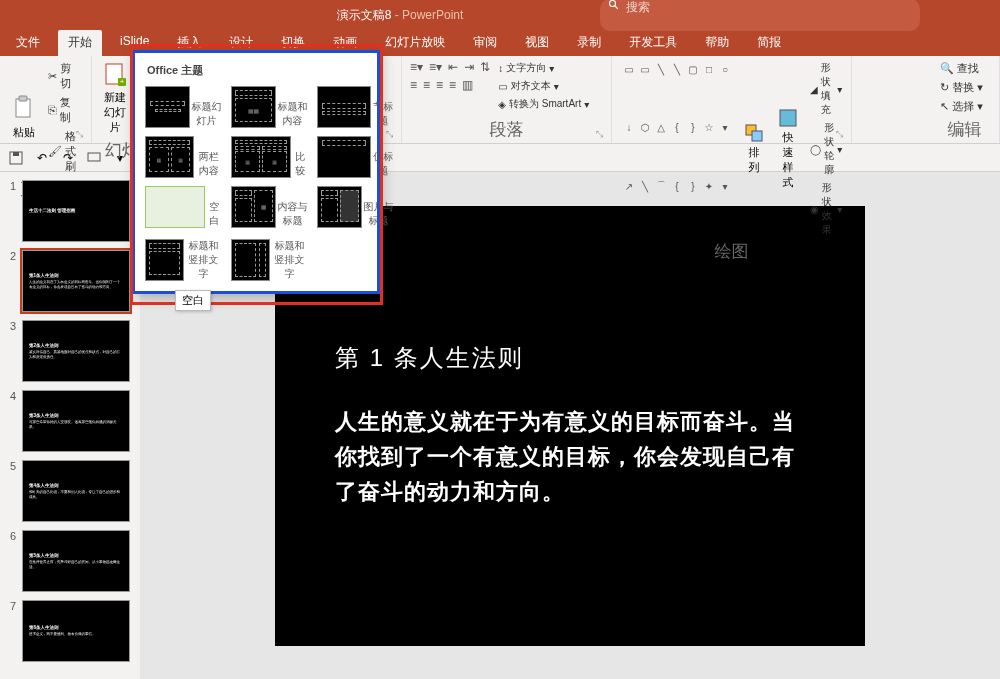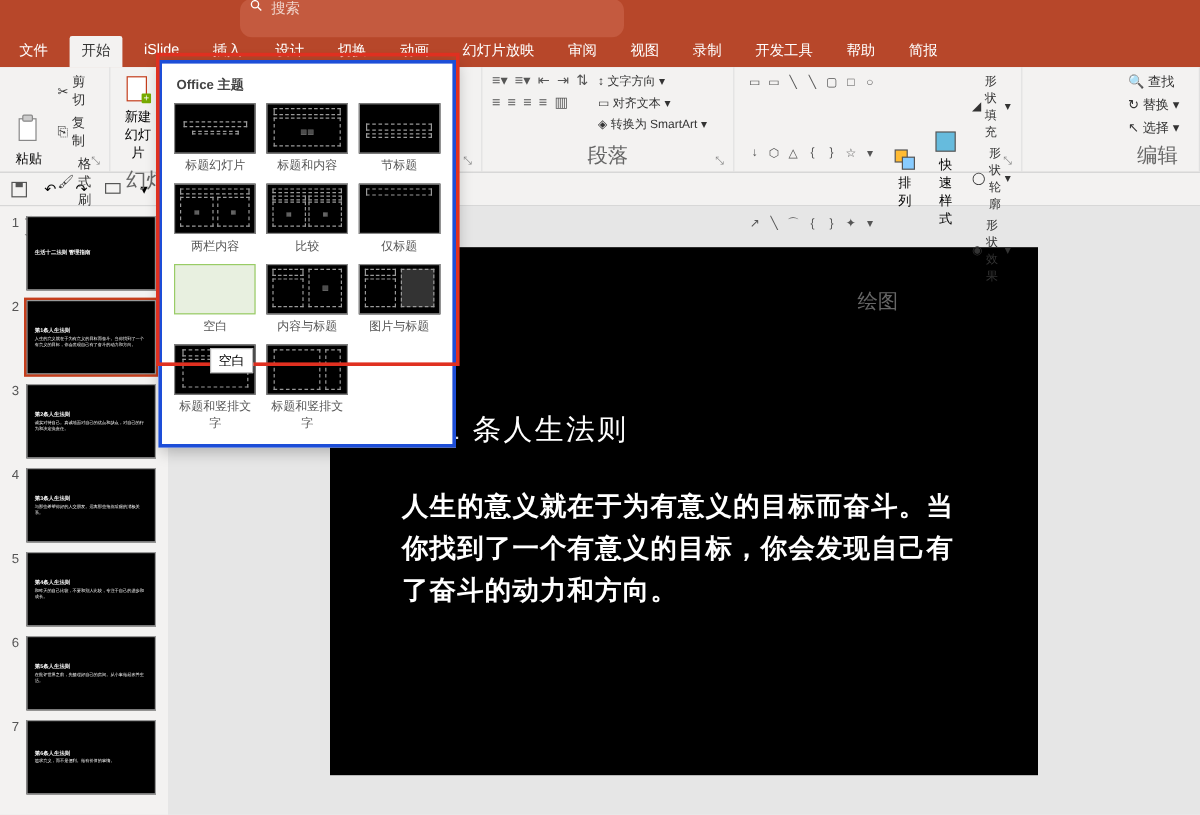--- a/index.html
+++ b/index.html
@@ -32,36 +32,41 @@
 .thumb.sel .thumb-slide{outline:2px solid #c43e1c}
 .thumb-title{font-size:4.5px;font-weight:bold;margin-bottom:2px}
 .thumb-body{font-size:3.5px;line-height:1.3}
 .canvas{flex:1;display:flex;align-items:center;justify-content:center;padding:20px;background:#e6e6e6}
 .slide{width:590px;height:440px;background:#000;color:#fff;padding:50px 60px;display:flex;flex-direction:column;justify-content:center}
 .slide-h{font-size:24px;font-weight:normal;margin-bottom:30px;letter-spacing:2px}
 .slide-p{font-size:22px;font-weight:bold;line-height:1.6;letter-spacing:1px}
 .layout-popup{position:absolute;top:50px;left:132px;width:248px;background:#fff;border:3px solid #1d4ed8;box-shadow:2px 4px 12px rgba(0,0,0,.25);z-index:100;padding:8px}
 .popup-title{font-size:11px;font-weight:bold;color:#444;padding:2px 4px 6px}
 .layout-grid{display:grid;grid-template-columns:repeat(3,1fr);gap:4px}
-.layout-cell{display:flex;flex-direction:column;align-items:center;padding:2px;cursor:pointer}
+.layout-cell{display:flex;flex-direction:row;align-items:flex-end;padding:2px;cursor:pointer}
 .layout-thumb{width:68px;height:42px;background:#000;border:1px solid #888;position:relative;display:flex;align-items:center;justify-content:center}
 .layout-label{font-size:10px;color:#555;margin-top:3px;text-align:center}
 .lt-placeholder{border:1px dashed #999;position:absolute}
 .red-box{position:absolute;top:44px;left:130px;width:253px;height:261px;border:3px solid #e03020;z-index:101;pointer-events:none}
 .tooltip{position:absolute;top:290px;left:175px;background:#fff;border:1px solid #bbb;padding:2px 6px;font-size:11px;z-index:102;box-shadow:1px 1px 3px rgba(0,0,0,.2)}
 .ribbon-right{display:flex;margin-left:auto}
 .shape-gallery{display:grid;grid-template-columns:repeat(7,14px);gap:2px;padding:2px}
 .shape-gallery div{width:14px;height:14px;display:flex;align-items:center;justify-content:center;font-size:10px;color:#555;cursor:pointer}
 .dialog-launcher{position:absolute;bottom:2px;right:3px;width:12px;height:12px;font-size:9px;color:#888;cursor:pointer}
 </style>
 </head>
 <body>
 
 <div class="titlebar">
   <div style="width:200px"></div>
+  <div class="title-center">
+    <span class="doc-name">演示文稿8</span>
+    <span class="app-name"> - </span>
+    <span class="app-name">PowerPoint</span>
+  </div>
   <div class="search-wrap">
     <svg class="search-icon" viewBox="0 0 16 16">
         <circle cx="6" cy="6" r="4" fill="none" stroke="#fff" stroke-width="1.5"></circle>
         <line x1="9" y1="9" x2="13" y2="13" stroke="#fff" stroke-width="1.5"></line>
       </svg>
     <span class="search-ph">搜索</span>
   </div>
 </div>
 
 <div class="tabs">

